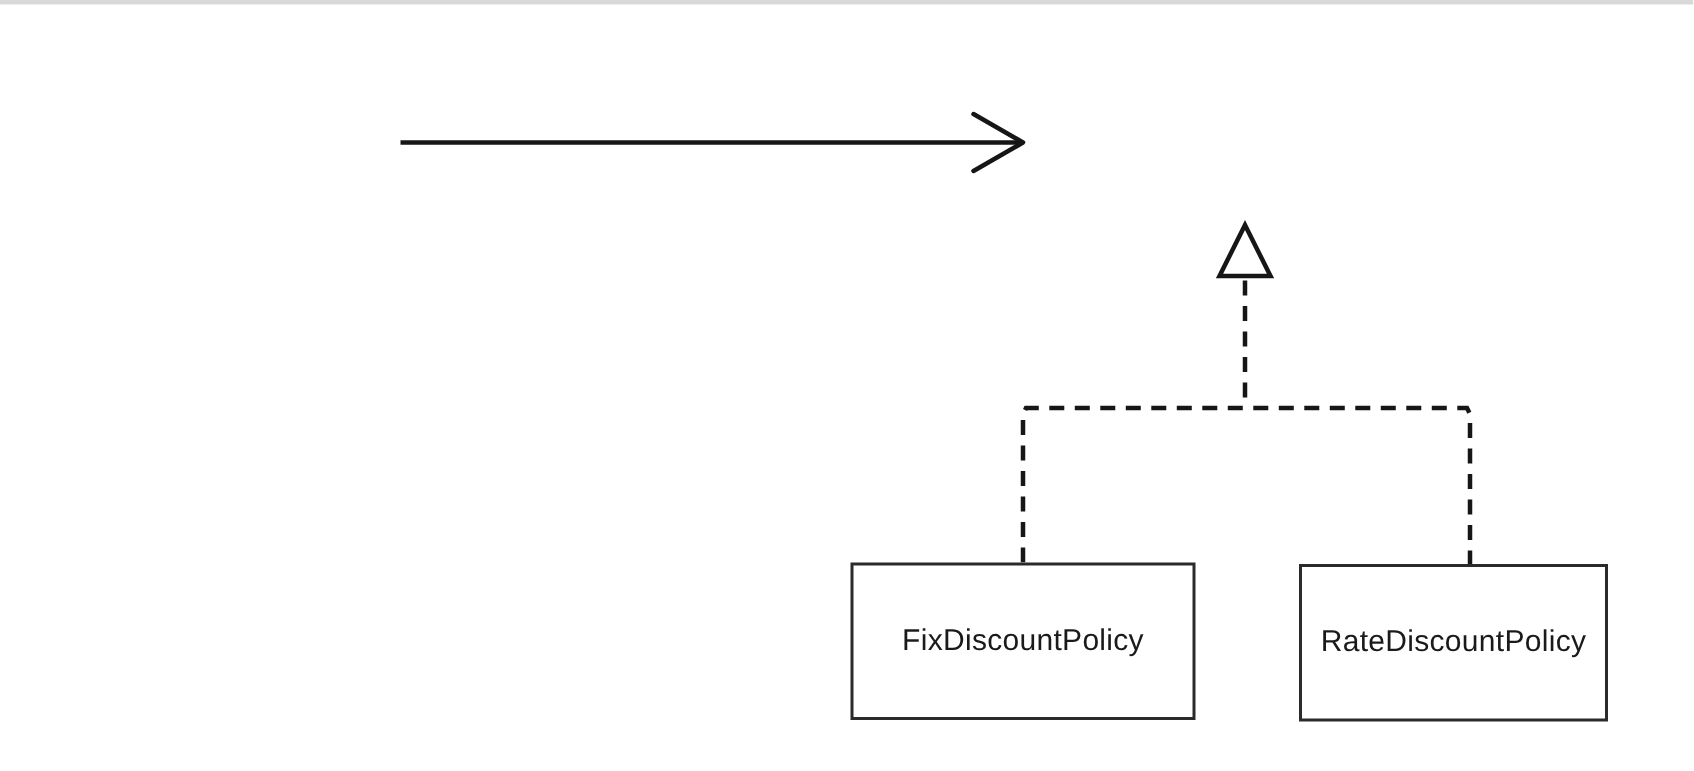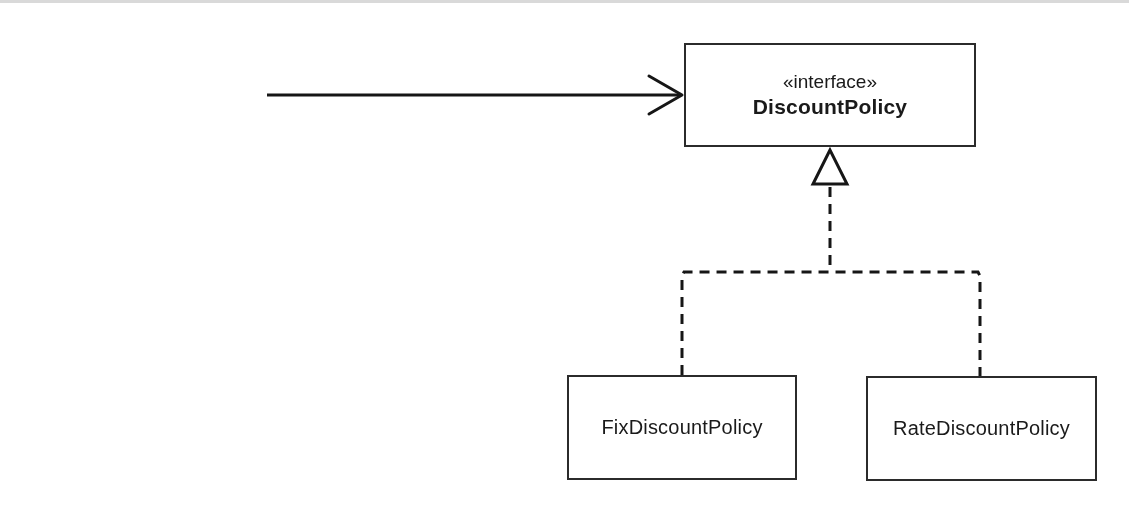--- a/index.html
+++ b/index.html
@@ -51,21 +51,21 @@
     white-space: nowrap;
   }
   .uml-box .class-name.bold {
     font-weight: bold;
     font-size: 21px;
     line-height: 1.25;
   }
   #box-order  { left: 37px;  top: 42px;  width: 230px; height: 104px; }
   #box-iface  { left: 684px; top: 43px;  width: 292px; height: 104px; }
   #box-fix    { left: 567px; top: 375px; width: 230px; height: 105px; }
-  #box-rate   { left: 866px; top: 376px; width: 231px; height: 105px; }
+  #box-rate   { left: 866px; top: 376px; width: 206px; height: 105px; }
 </style>
 </head>
 <body>
 
 <div class="canvas">
 
   <div class="top-rule"></div>
 
   <svg class="connectors" viewBox="0 0 1129 514" xmlns="http://www.w3.org/2000/svg">
 
@@ -75,24 +75,20 @@
     </g>
 
     <g stroke="#161616" stroke-width="3" fill="none">
       <polygon points="830,150 813,184 847,184" fill="#ffffff" stroke-linejoin="miter"></polygon>
       <line x1="830" y1="187" x2="830" y2="271" stroke-dasharray="10 7"></line>
       <polyline points="682,375 682,276 684,272 978,272 980,276 980,376" stroke-dasharray="10 7"></polyline>
     </g>
   </svg>
 
 
-  <div class="uml-box" id="box-iface">
-    <span class="stereotype">«interface»</span>
-    <span class="class-name bold">DiscountPolicy</span>
-  </div>
 
   <div class="uml-box" id="box-fix">
     <span class="class-name">FixDiscountPolicy</span>
   </div>
 
   <div class="uml-box" id="box-rate">
     <span class="class-name">RateDiscountPolicy</span>
   </div>
 
 </div>

